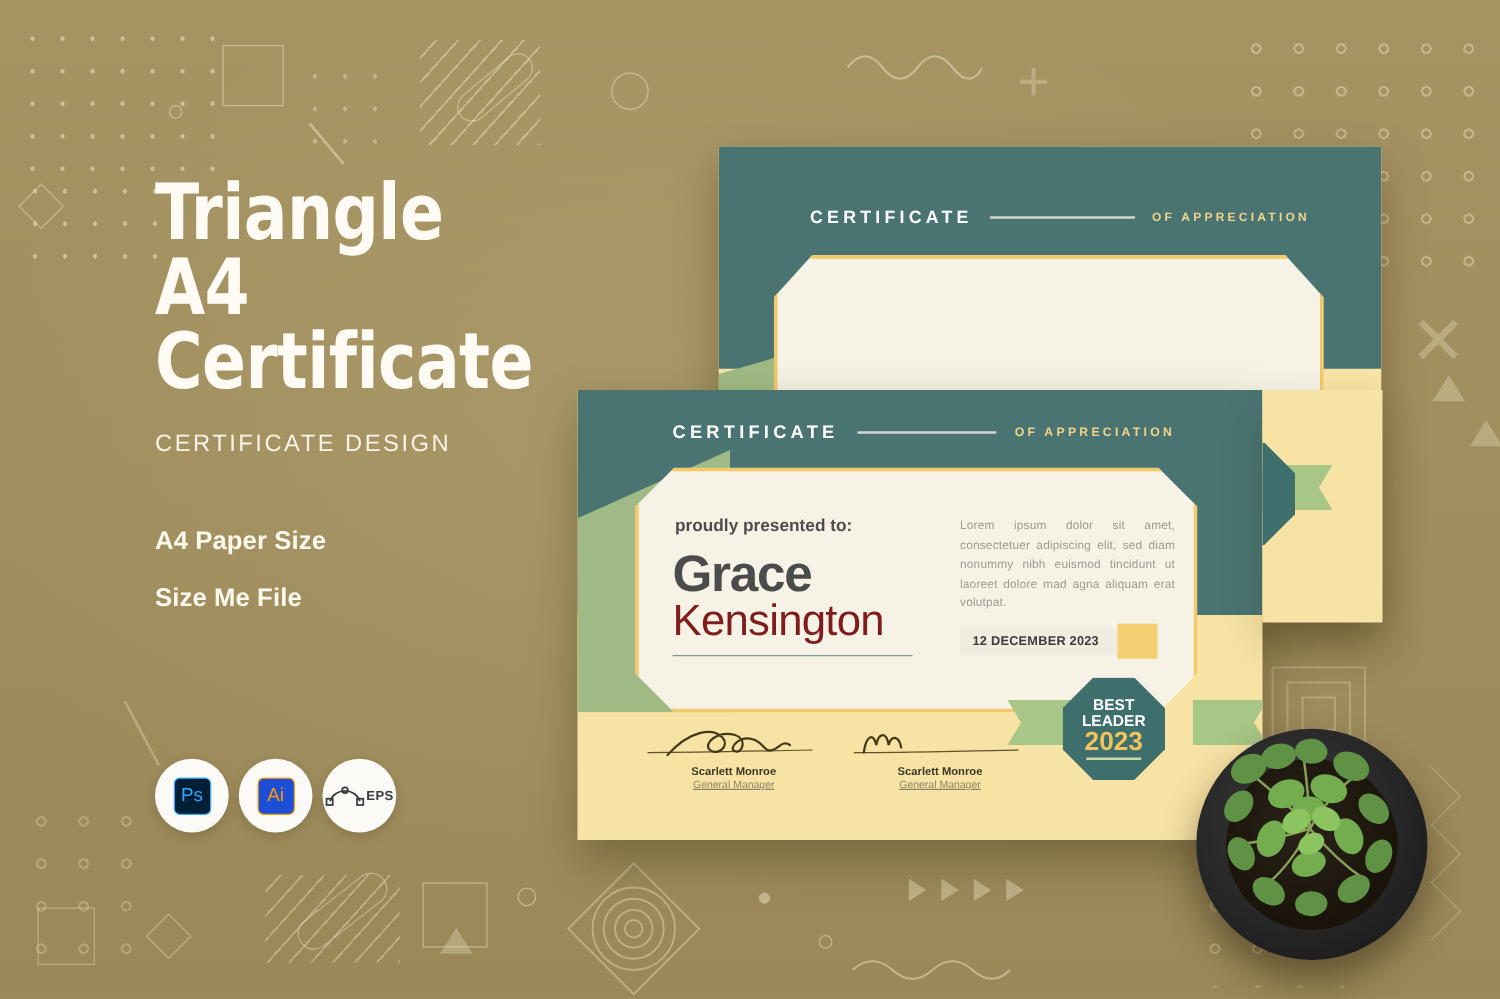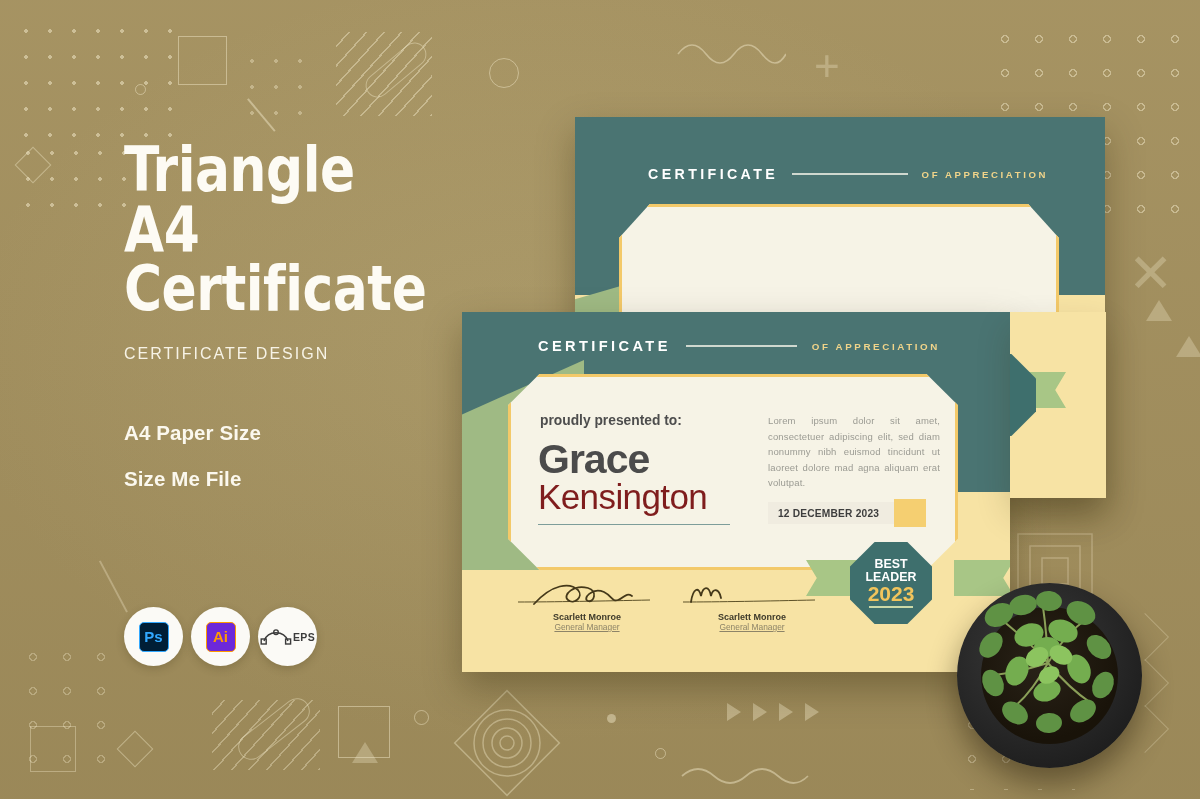--- a/index.html
+++ b/index.html
@@ -64,41 +64,41 @@
   .pill { border: 1.6px solid rgba(238,228,196,.45); border-radius: 999px; }
 
   
   .left-col { position: absolute; left: 124px; top: 140px; width: 420px; }
   .title {
     font-family: "Liberation Sans Narrow", "DejaVu Sans Condensed", "Liberation Sans", sans-serif;
     font-weight: 700; font-size: 62px; line-height: .96; color: #fdfbf4;
     letter-spacing: -0.5px; transform: scaleX(.93); transform-origin: left center;
   }
   .subtitle {
-    margin-top: 26px; font-size: 16px; letter-spacing: 2.0px;
+    margin-top: 26px; font-size: 19px; letter-spacing: 2.0px;
     color: #f7f3e6; font-weight: 400;
   }
   .features { position: absolute; left: 124px; top: 421px; }
   .feature {
     font-size: 20.5px; color: #fbf8ee; font-weight: 600; margin-bottom: 22px;
     letter-spacing: .1px;
   }
   .badges { position: absolute; left: 124px; top: 607px; display: flex; gap: 8px; }
   .badge {
     width: 59px; height: 59px; border-radius: 50%; background: #fbfaf6;
     display: flex; align-items: center; justify-content: center;
     box-shadow: 0 3px 9px rgba(60,48,16,.22);
   }
   .app-tile {
     width: 30px; height: 30px; border-radius: 5px;
     display: flex; align-items: center; justify-content: center;
-    font-weight: 700; font-size: 15px; font-family: "Liberation Sans", sans-serif;
+    font-weight: 400; font-size: 15px; font-family: "Liberation Sans", sans-serif;
   }
   .ps-tile { background: #001e36; color: #31a8ff; border: 1.4px solid #31a8ff; }
-  .ai-tile { background: #6d28d9; color: #ff9a00; border: 1.4px solid #ff9a00; }
+  .ai-tile { background: #1d4ed8; color: #ff9a00; border: 1.4px solid #ff9a00; }
   .eps-wrap { display: flex; align-items: center; gap: 1px; }
   .eps-label { font-size: 10.5px; font-weight: 700; color: #3b3b3b; letter-spacing: .3px; }
 
   
   .cert {
     position: absolute; background: #f7e3a4; overflow: hidden;
     box-shadow: 0 16px 34px rgba(48,38,10,.34);
   }
   .cert-back { left: 575px; top: 117px; width: 530px; height: 380px; }
   .cert-front { left: 462px; top: 312px; width: 548px; height: 360px; }

